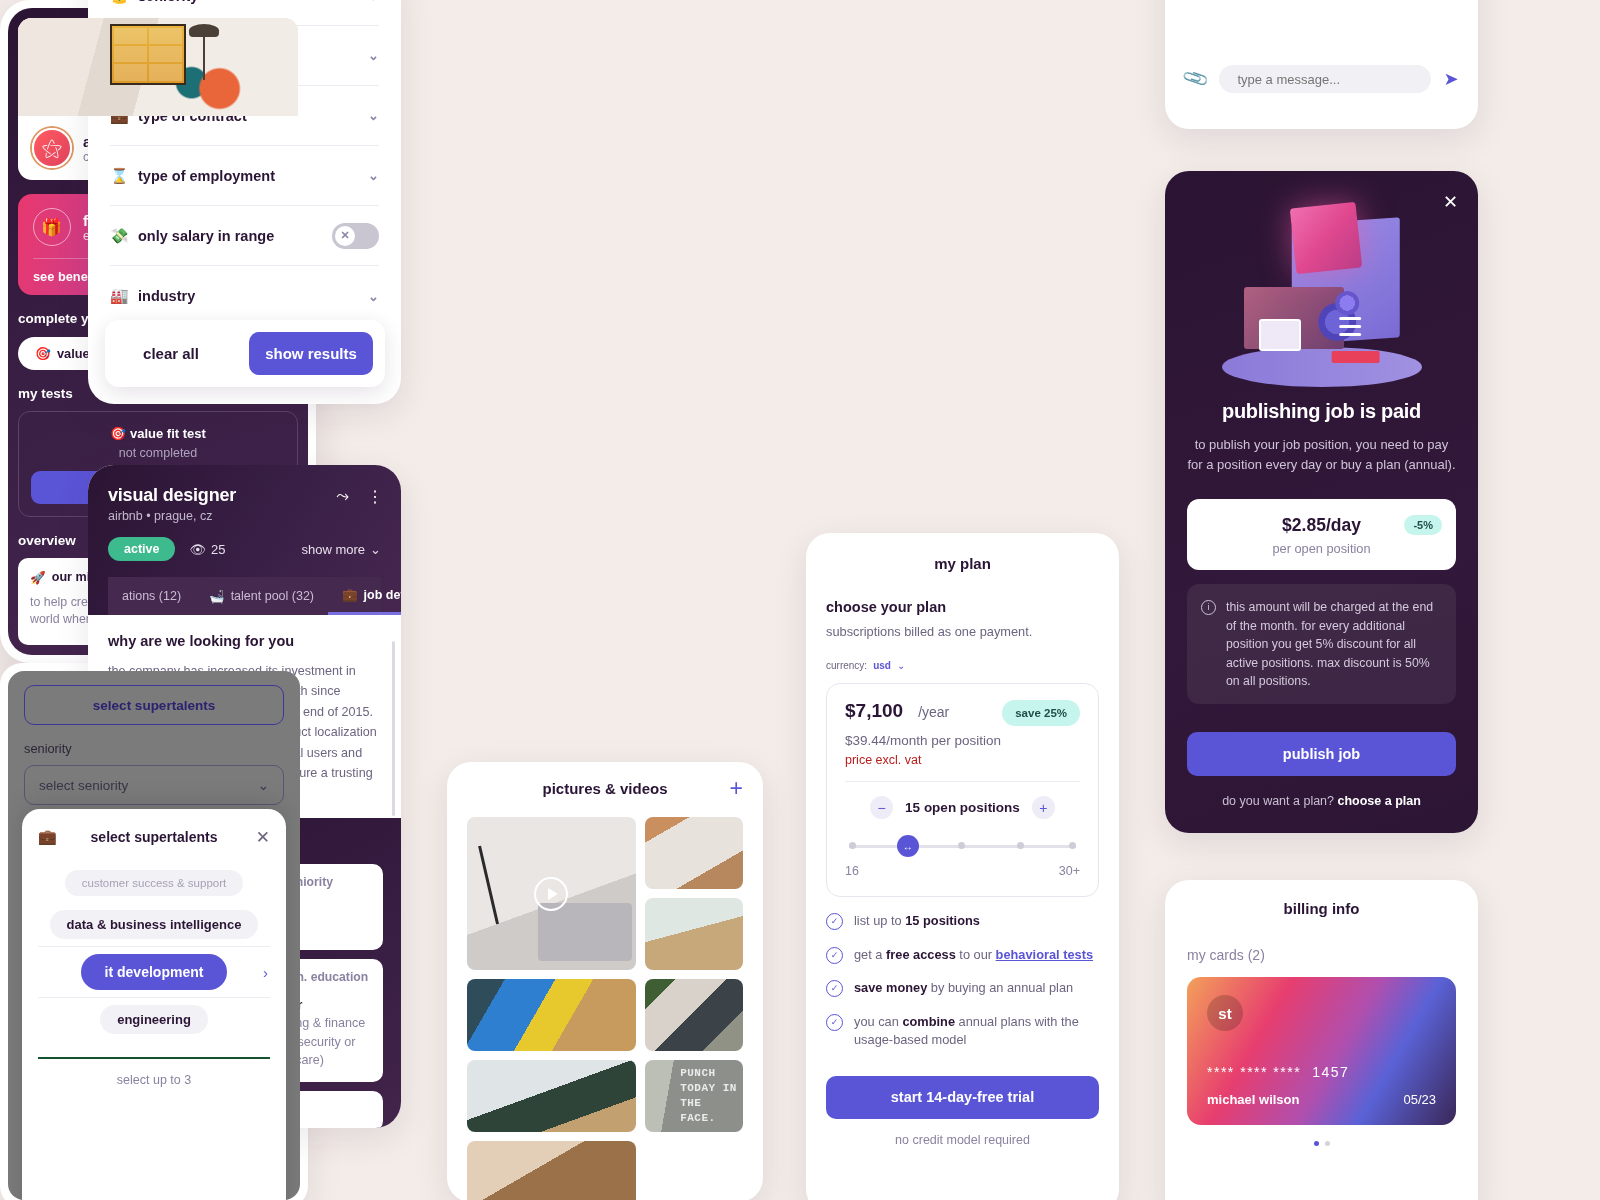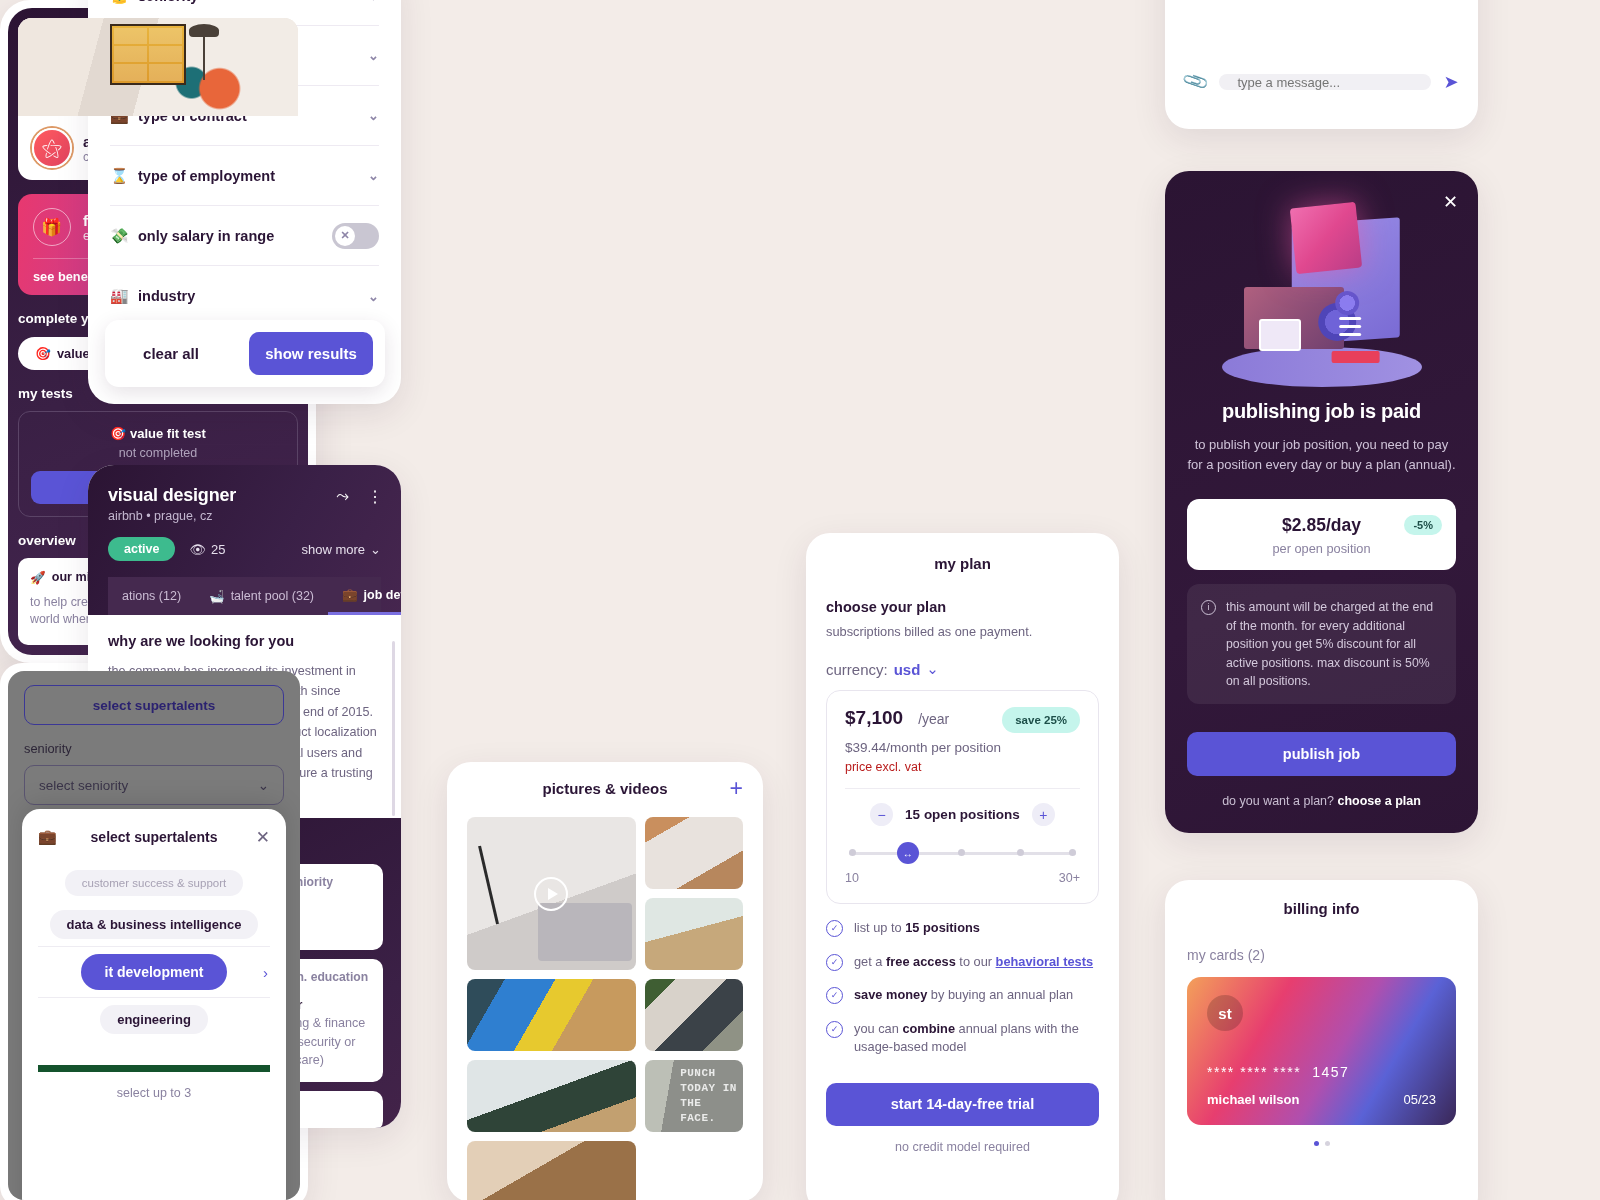--- a/index.html
+++ b/index.html
@@ -212,31 +212,31 @@
   .ms-head .ico { font-size: 15px; }
   .ms-head .t { position: absolute; left: 0; right: 0; text-align: center; font-size: 14px; font-weight: 700; }
   .ms-head .x { margin-left: auto; color: #6d6480; font-size: 17px; line-height: 1; z-index: 2;}
   .ms-list { margin-top: 14px; display: flex; flex-direction: column; align-items: center; }
   .ms-item { padding: 7px 0; display: flex; align-items: center; justify-content: center; width: 100%; position: relative;}
   .ms-item .tagp { border-radius: 18px; padding: 7px 17px; font-size: 11.5px; background: #f2f1f6; color: #a7a1b4; white-space: nowrap;}
   .ms-item.near .tagp { font-size: 13px; font-weight: 700; color: #2b1536; }
   .ms-item.sel .tagp { background: #5a54d6; color: #fff; font-size: 14px; font-weight: 700; padding: 10px 24px; }
   .ms-item.sel { border-top: 1px solid #eeecf2; border-bottom: 1px solid #eeecf2; }
   .ms-item .arrow { position: absolute; right: 2px; color: #5a54d6; font-size: 15px; }
-  .ms-foot { border-top: 7px solid #14532d; margin-top: 24px; padding-top: 14px; text-align: center; font-size: 12.5px; color: #8a82a0; }
+  .ms-foot { border-top: 2px solid #14532d; margin-top: 16px; padding-top: 14px; text-align: center; font-size: 12.5px; color: #8a82a0; }
 
   
   #plan {
     left: 806px; top: 533px; width: 313px; height: 680px;
     border-radius: 24px; overflow: hidden; padding: 22px 20px 0 20px;
   }
   .plan-title { text-align: center; font-size: 15px; font-weight: 700; }
   .plan-h { font-size: 14.5px; font-weight: 700; margin-top: 27px; }
   .plan-sub { font-size: 12.8px; color: #6d6480; margin-top: 9px; }
-  .currency { margin-top: 21px; font-size: 15px; color: #6d6480; display: flex; gap: 6px; align-items: center;}
+  .currency { margin-top: 21px; font-size: 10px; color: #6d6480; display: flex; gap: 6px; align-items: center;}
   .currency b { color: #5a54d6; font-weight: 700; }
   .currency .cv { color: #5a54d6; }
   .plan-box { margin-top: 12px; border: 1px solid #e8e5ee; border-radius: 14px; padding: 16px 18px 18px 18px; }
   .price-row { display: flex; align-items: flex-start; }
   .price { font-size: 19px; font-weight: 700; }
   .price small { font-size: 14px; font-weight: 400; color: #6d6480; padding-left: 15px; }
   .save-badge { margin-left: auto; background: #c5f5ec; color: #1d4f49; font-size: 11.5px; font-weight: 700; border-radius: 14px; padding: 7px 13px; }
   .price2 { font-size: 13.5px; font-weight: 700; margin-top: 7px; }
   .price2 span { font-weight: 400; color: #6d6480; margin-top: 20px; }
   .price3 { font-size: 12.5px; color: #b91c1c; margin-top: 5px; }
@@ -255,21 +255,21 @@
   .trial-btn { margin-top: 26px; width: 100%; height: 43px; background: #5a54d6; color: #fff; border: none; border-radius: 10px; font-size: 14.5px; font-weight: 700; font-family: inherit; cursor:pointer;}
   .nocc { text-align: center; font-size: 12.5px; color: #8a82a0; margin-top: 14px; }
 
   
   #chat {
     left: 1165px; top: -96px; width: 313px; height: 225px;
     border-radius: 24px; padding: 0 20px;
   }
   .chat-row { position: absolute; left: 20px; right: 20px; bottom: 36px; display: flex; align-items: center; gap: 12px; }
   .clip { color: #5a54d6; font-size: 18px; transform: rotate(-30deg); }
-  .chat-input { flex: 1; height: 16px; border-radius: 17px; background: #f1f0f4; border: none; padding: 0 18px; font-size: 13px; color: #1d4ed8; font-family: inherit; }
+  .chat-input { flex: 1; height: 28px; border-radius: 17px; background: #f1f0f4; border: none; padding: 0 18px; font-size: 13px; color: #1d4ed8; font-family: inherit; }
   .send { color: #5a54d6; font-size: 18px; }
 
   
   #publish {
     left: 1165px; top: 171px; width: 313px; height: 662px;
     border-radius: 24px; overflow: hidden;
     background: linear-gradient(160deg,#2b1433 0%,#32183a 60%,#2d1535 100%);
     padding: 18px 22px 0 22px; color: #fff;
   }
   #publish .x { position: absolute; right: 20px; top: 22px; font-size: 18px; color: #fff; line-height: 1;}
@@ -625,21 +625,21 @@
 
       <div class="slider">
         <div class="track"></div>
         <div class="dot" style="left:4px"></div>
         <div class="dot" style="left:48%"></div>
         <div class="dot" style="left:73%"></div>
         <div class="dot" style="right:4px"></div>
         <div class="knob2">↔</div>
       </div>
       <div class="srange">
-        <span>10</span>
+        <span>16</span>
         <span>30+</span>
       </div>
     </div>
 
     <div class="feat">
       <span class="ck">✓</span>
       <span><span>list up to </span><b>15 positions</b></span>
     </div>
     <div class="feat">
       <span class="ck">✓</span>

